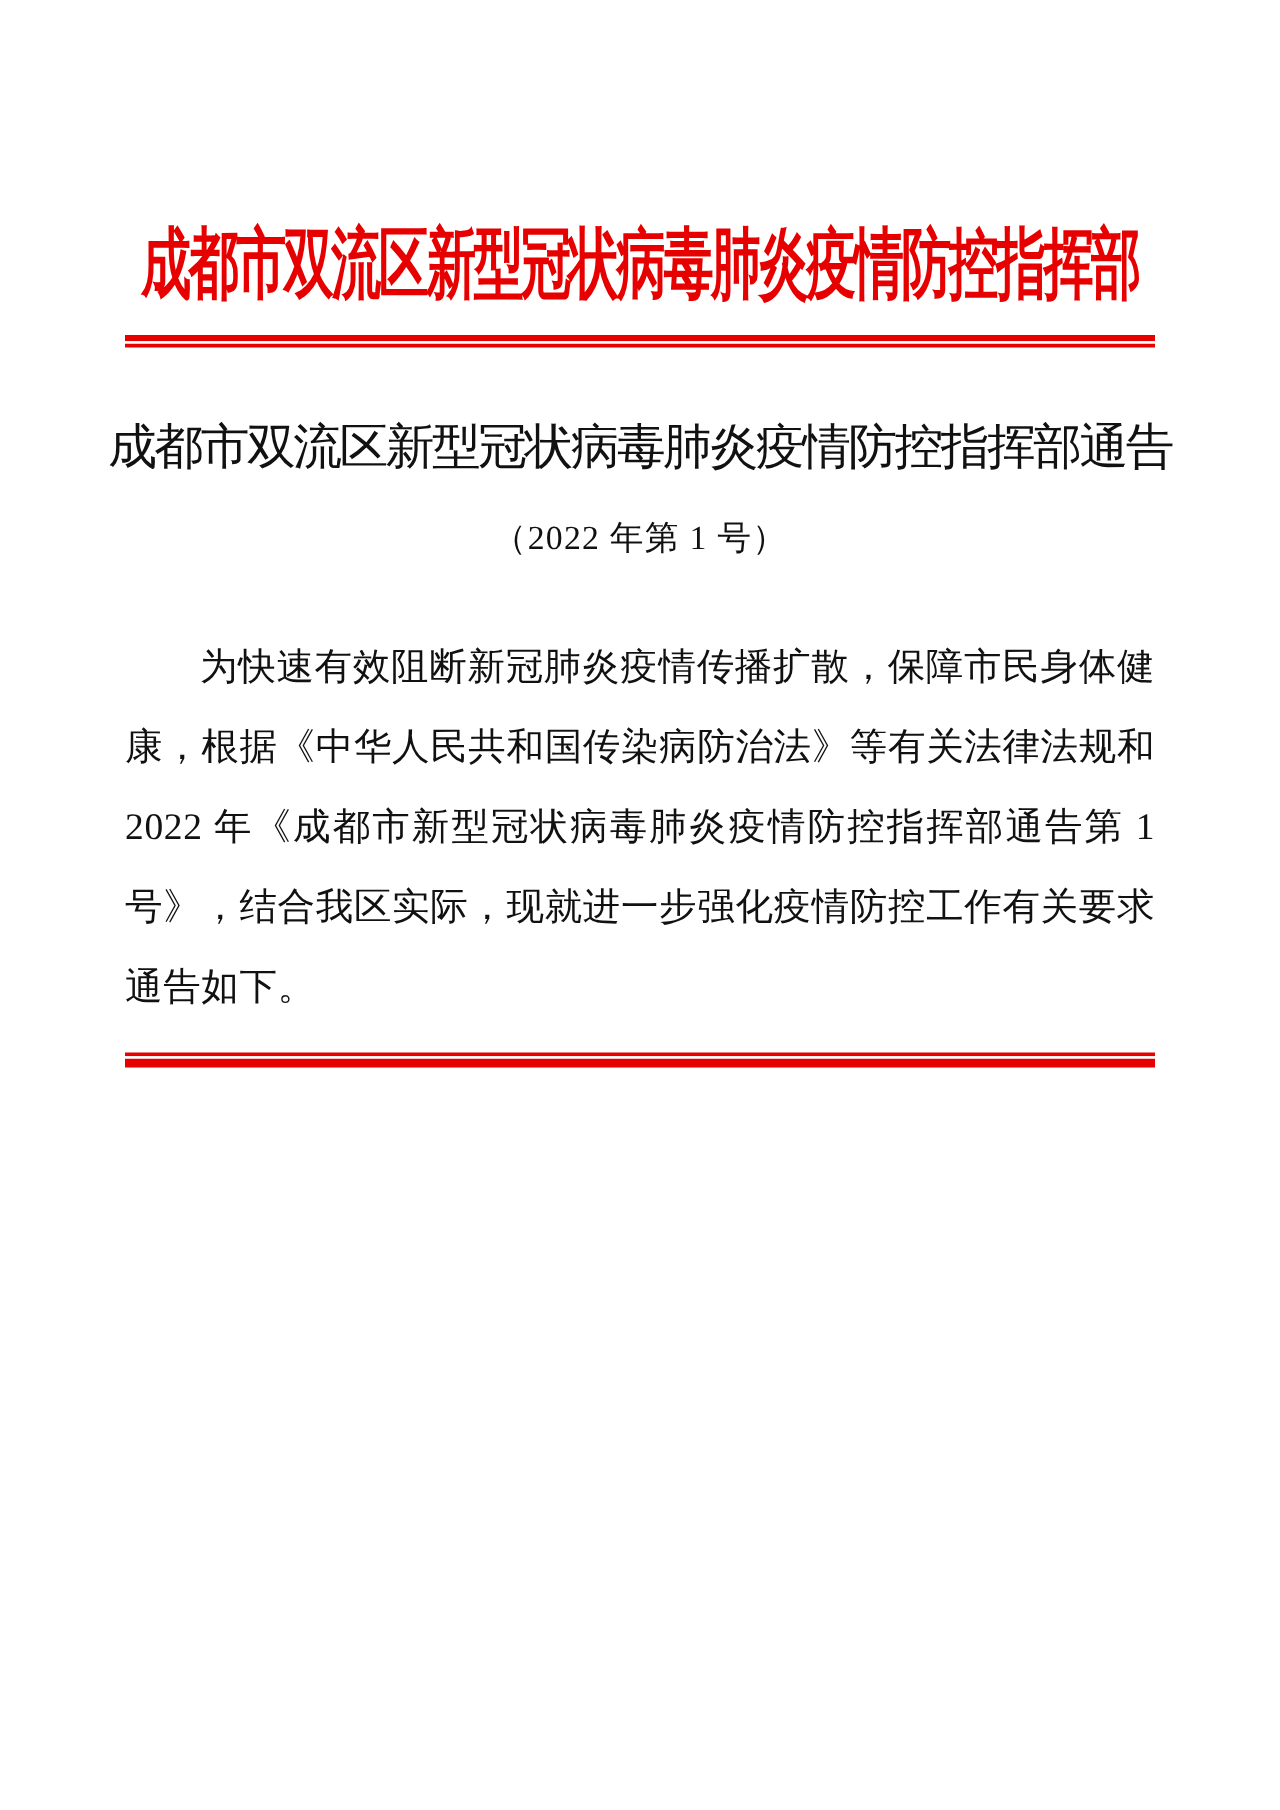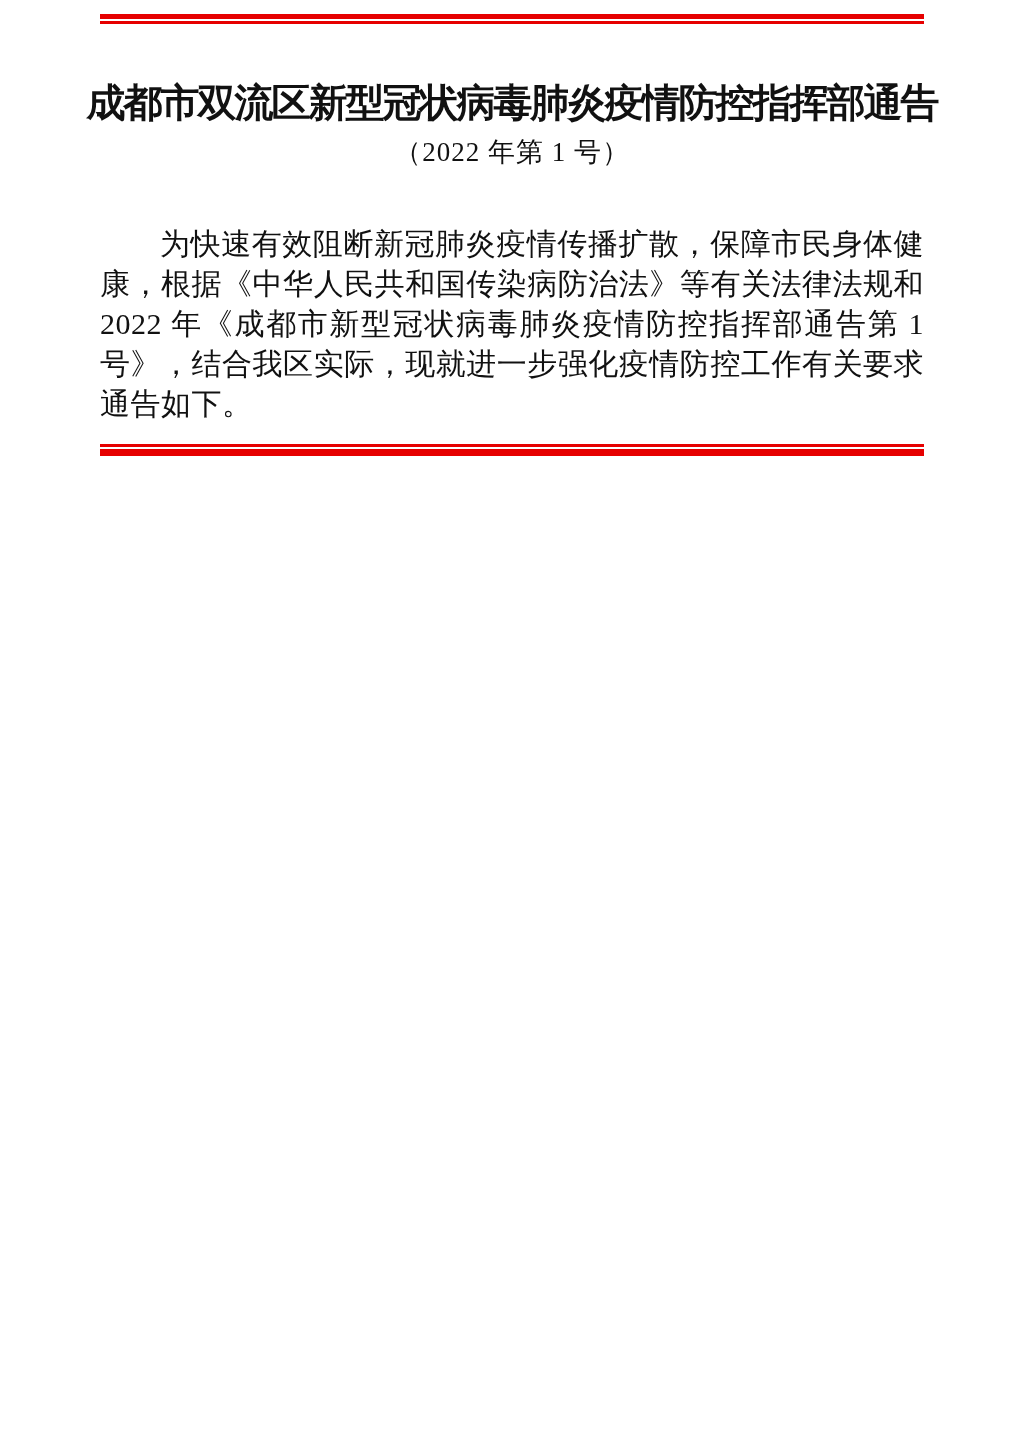--- a/index.html
+++ b/index.html
@@ -32,37 +32,37 @@
   }
   .rule { margin-left: 100px; margin-right: 100px; }
   .rule-top { margin-top: 14px; }
   .rule-top .rule-a { height: 5px; background: var(--accent); }
   .rule-top .rule-b { height: 2px; background: var(--paper); }
   .rule-top .rule-c { height: 3px; background: var(--accent); }
   .notice-title {
     margin-top: 52px;
     text-align: center;
     font-size: 39px;
-    font-weight: bold;
+    font-weight: normal;
     letter-spacing: -2px;
     white-space: nowrap;
     color: var(--ink);
   }
   .notice-number {
-    margin-top: 4px;
+    margin-top: 28px;
     text-align: center;
     font-size: 27px;
     letter-spacing: 1px;
     color: var(--ink);
   }
   .body-text {
     margin-top: 54px;
     padding: 0 100px;
     font-size: 30px;
-    line-height: 40px;
+    line-height: 64px;
     text-align: justify;
     letter-spacing: 0.5px;
   }
   .body-text p {
     text-indent: 60px;
     margin: 0;
   }
   .lead {
     font-family: "Liberation Sans", "DejaVu Sans", sans-serif;
     font-weight: bold;
@@ -70,20 +70,23 @@
   .rule-bottom { margin-top: 20px; }
   .rule-bottom .rule-a { height: 3px; background: var(--accent); }
   .rule-bottom .rule-b { height: 2px; background: var(--paper); }
   .rule-bottom .rule-c { height: 7px; background: var(--accent); }
 </style>
 </head>
 <body>
 
 <div class="page">
 
+  <div class="masthead">
+    <span class="masthead-title">成都市双流区新型冠状病毒肺炎疫情防控指挥部</span>
+  </div>
 
   <div class="rule rule-top">
     <div class="rule-a"></div>
     <div class="rule-b"></div>
     <div class="rule-c"></div>
   </div>
 
   <h1 class="notice-title">成都市双流区新型冠状病毒肺炎疫情防控指挥部通告</h1>
 
   <div class="notice-number">（2022 年第 1 号）</div>

